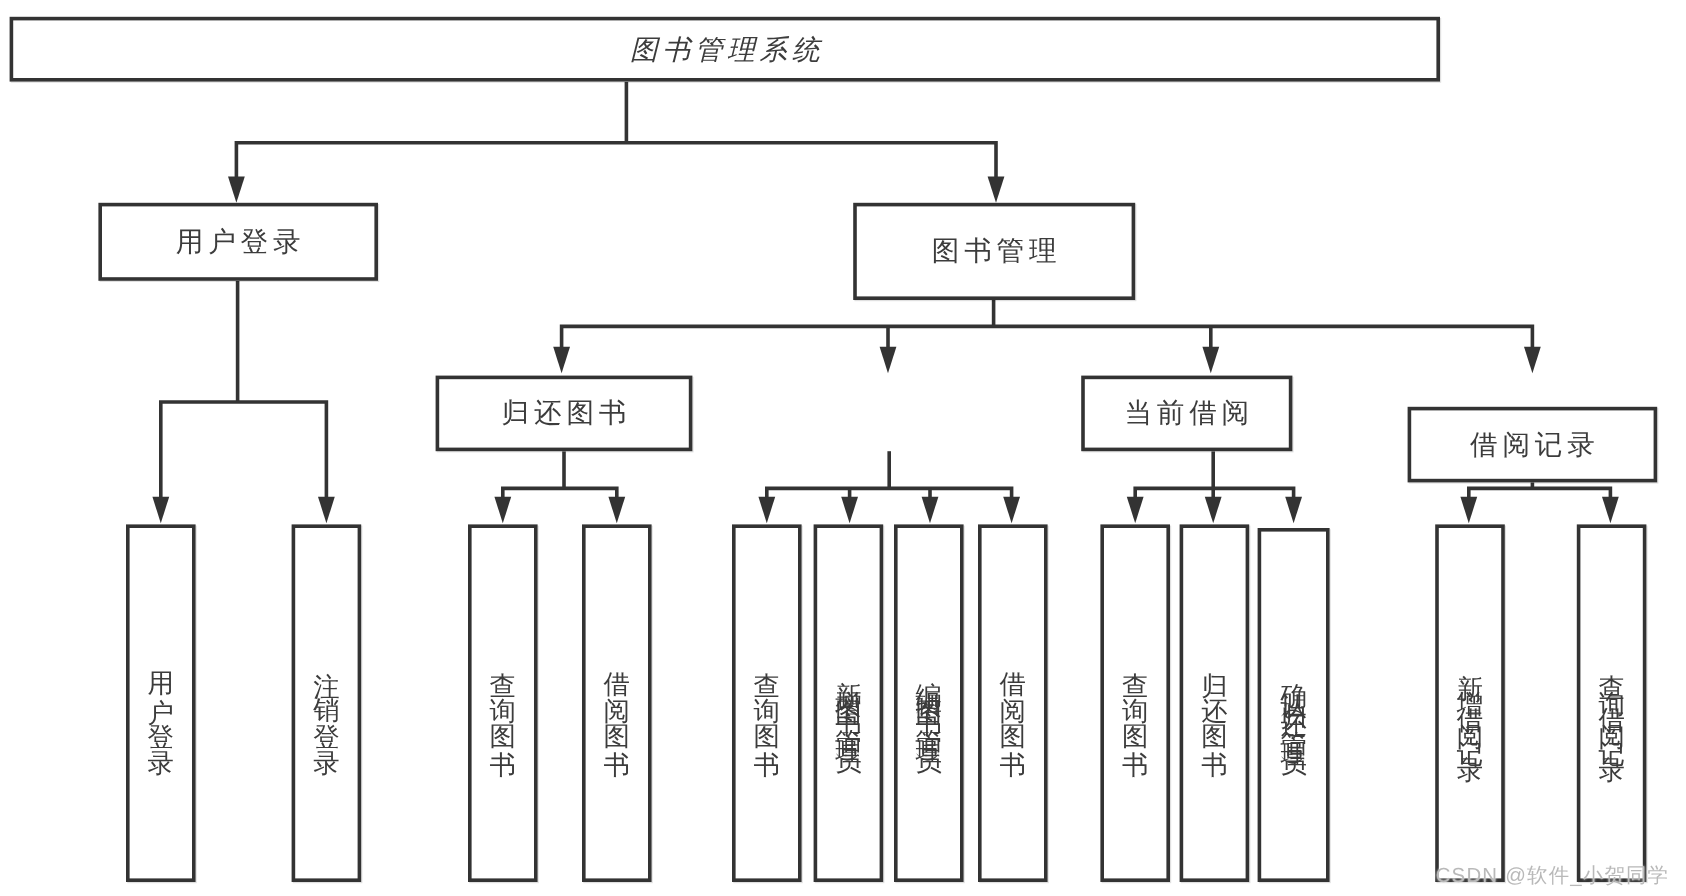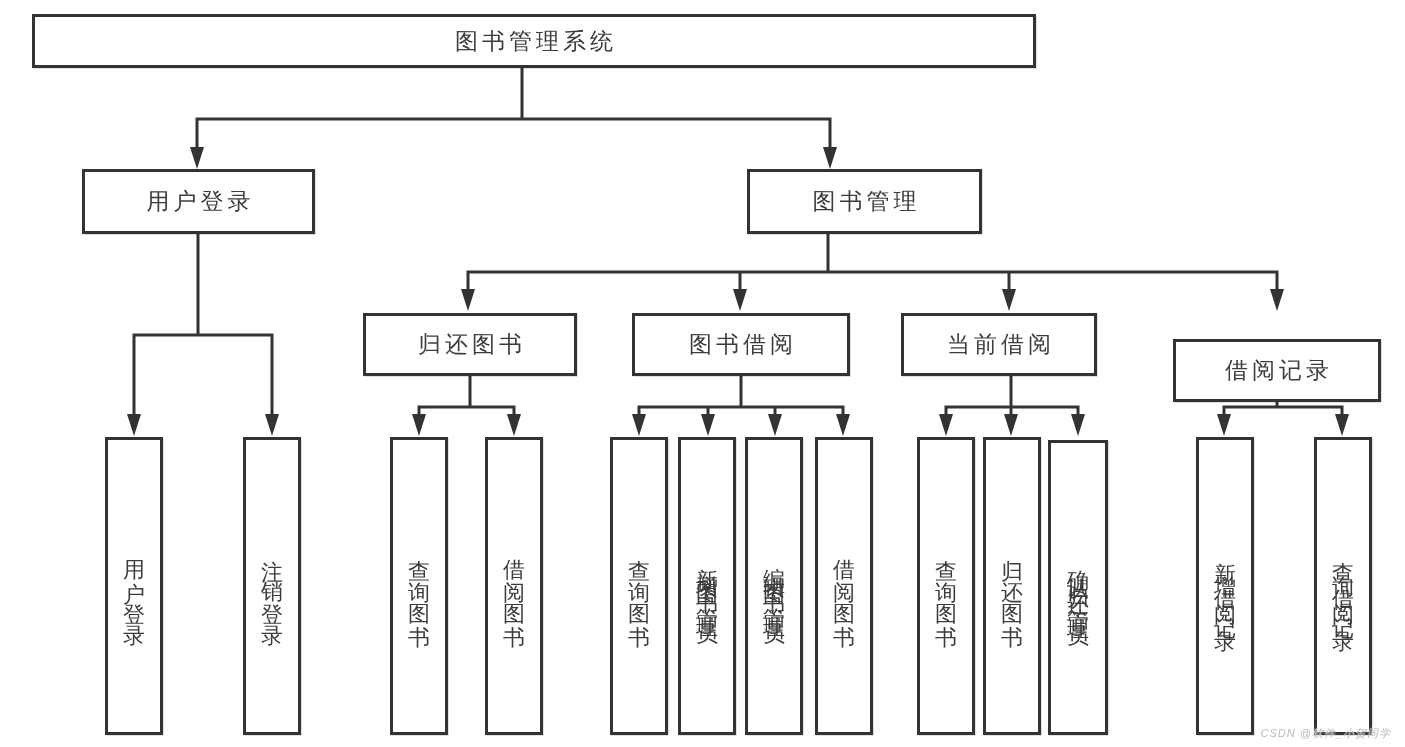--- a/index.html
+++ b/index.html
@@ -9,36 +9,36 @@
   svg.wires path{stroke:var(--line,#333);stroke-width:3;fill:none;}
   svg.wires polygon{fill:var(--line,#333);stroke:none;}
   .node{position:absolute;box-sizing:border-box;border:3px solid var(--line,#333);
         background:#fff;color:var(--text,#3c3c3c);z-index:2;
         display:flex;align-items:center;justify-content:center;
         box-shadow:1px 1px 0 rgba(0,0,0,0.12);}
   .hnode{font-size:23px;letter-spacing:4px;text-indent:4px;white-space:nowrap;}
   .vnode{width:58px;top:437px;height:298px;}
   .vnode .vlabel{writing-mode:vertical-rl;text-orientation:mixed;font-size:22px;line-height:1;}
   
-  #b-root{left:32px;top:14px;width:1004px;height:54px;}
+  #b-root{left:8px;top:14px;width:1192px;height:54px;font-style:italic;}
   #b-login{left:82px;top:169px;width:233px;height:65px;}
-  #b-mgmt{left:747px;top:169px;width:235px;height:65px;}
+  #b-mgmt{left:711px;top:169px;width:235px;height:81px;}
   #b-newbook{left:363px;top:313px;width:214px;height:63px;}
   #b-bookborrow{left:632px;top:313px;width:218px;height:63px;}
-  #b-currentborrow{left:901px;top:313px;width:196px;height:63px;text-align:right;}
+  #b-currentborrow{left:901px;top:313px;width:176px;height:63px;text-align:right;}
   #b-borrowrecord{left:1173px;top:313px;width:208px;height:63px;margin-top:26px;}
   #b-ul1{left:105px;} #b-ul2{left:243px;}
   #b-nb1{left:390px;} #b-nb2{left:485px;}
   #b-bb1{left:610px;} #b-bb2{left:678px;} #b-bb3{left:745px;} #b-bb4{left:815px;}
   #b-cb1{left:917px;} #b-cb2{left:983px;}
   #b-cb3{left:1048px;top:440px;height:295px;width:60px;}
   #b-br1{left:1196px;} #b-br2{left:1314px;}
   .watermark{position:absolute;right:14px;bottom:6px;z-index:3;
-             color:var(--wm,#b9b9b9);font-size:11px;letter-spacing:1px;
-             text-shadow:0 0 2px #fff;font-style:italic;}
+             color:var(--wm,#b9b9b9);font-size:17px;letter-spacing:1px;
+             text-shadow:0 0 2px #fff;}
 </style>
 </head>
 <body>
 
 <div id="canvas">
 
   <svg class="wires" viewBox="0 0 1405 747" xmlns="http://www.w3.org/2000/svg">
 
     <path d="M522,68 L522,120"></path>
     <path d="M197,150 L197,119 L830,119 L830,150"></path>
@@ -84,21 +84,20 @@
     <polygon points="1217,414 1231,414 1224,436"></polygon>
     <polygon points="1335,414 1349,414 1342,436"></polygon>
   </svg>
 
   <div class="node hnode" id="b-root">图书管理系统</div>
 
   <div class="node hnode" id="b-login">用户登录</div>
   <div class="node hnode" id="b-mgmt">图书管理</div>
 
   <div class="node hnode" id="b-newbook">归还图书</div>
-  <div class="node hnode" id="b-bookborrow">图书借阅</div>
   <div class="node hnode" id="b-currentborrow">当前借阅</div>
   <div class="node hnode" id="b-borrowrecord">借阅记录</div>
 
   <div class="node vnode" id="b-ul1">
     <span class="vlabel" style="letter-spacing: 22px;">用户登录</span>
     </div>
   <div class="node vnode" id="b-ul2">
     <span class="vlabel" style="letter-spacing: 22px;">注销登录</span>
     </div>
 

